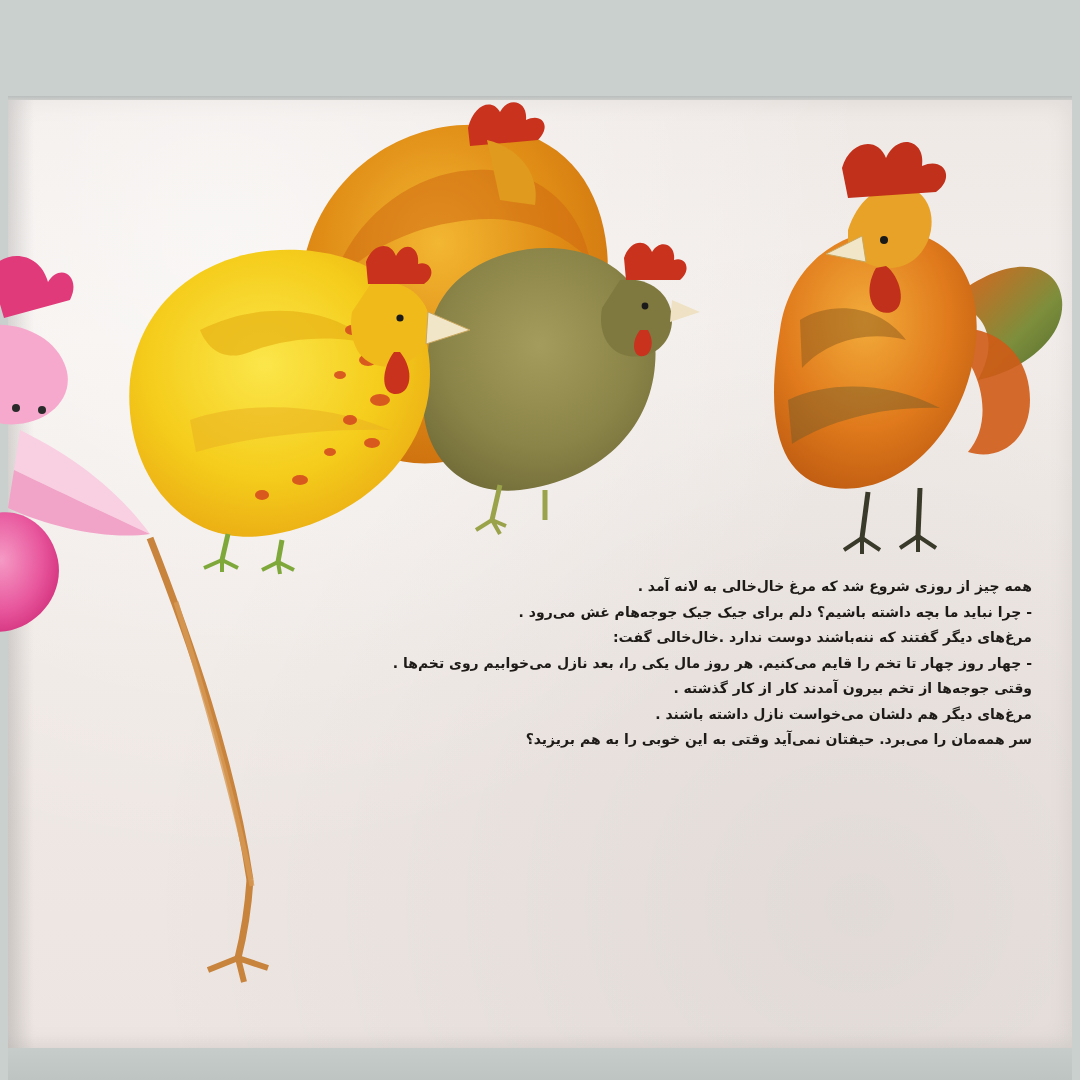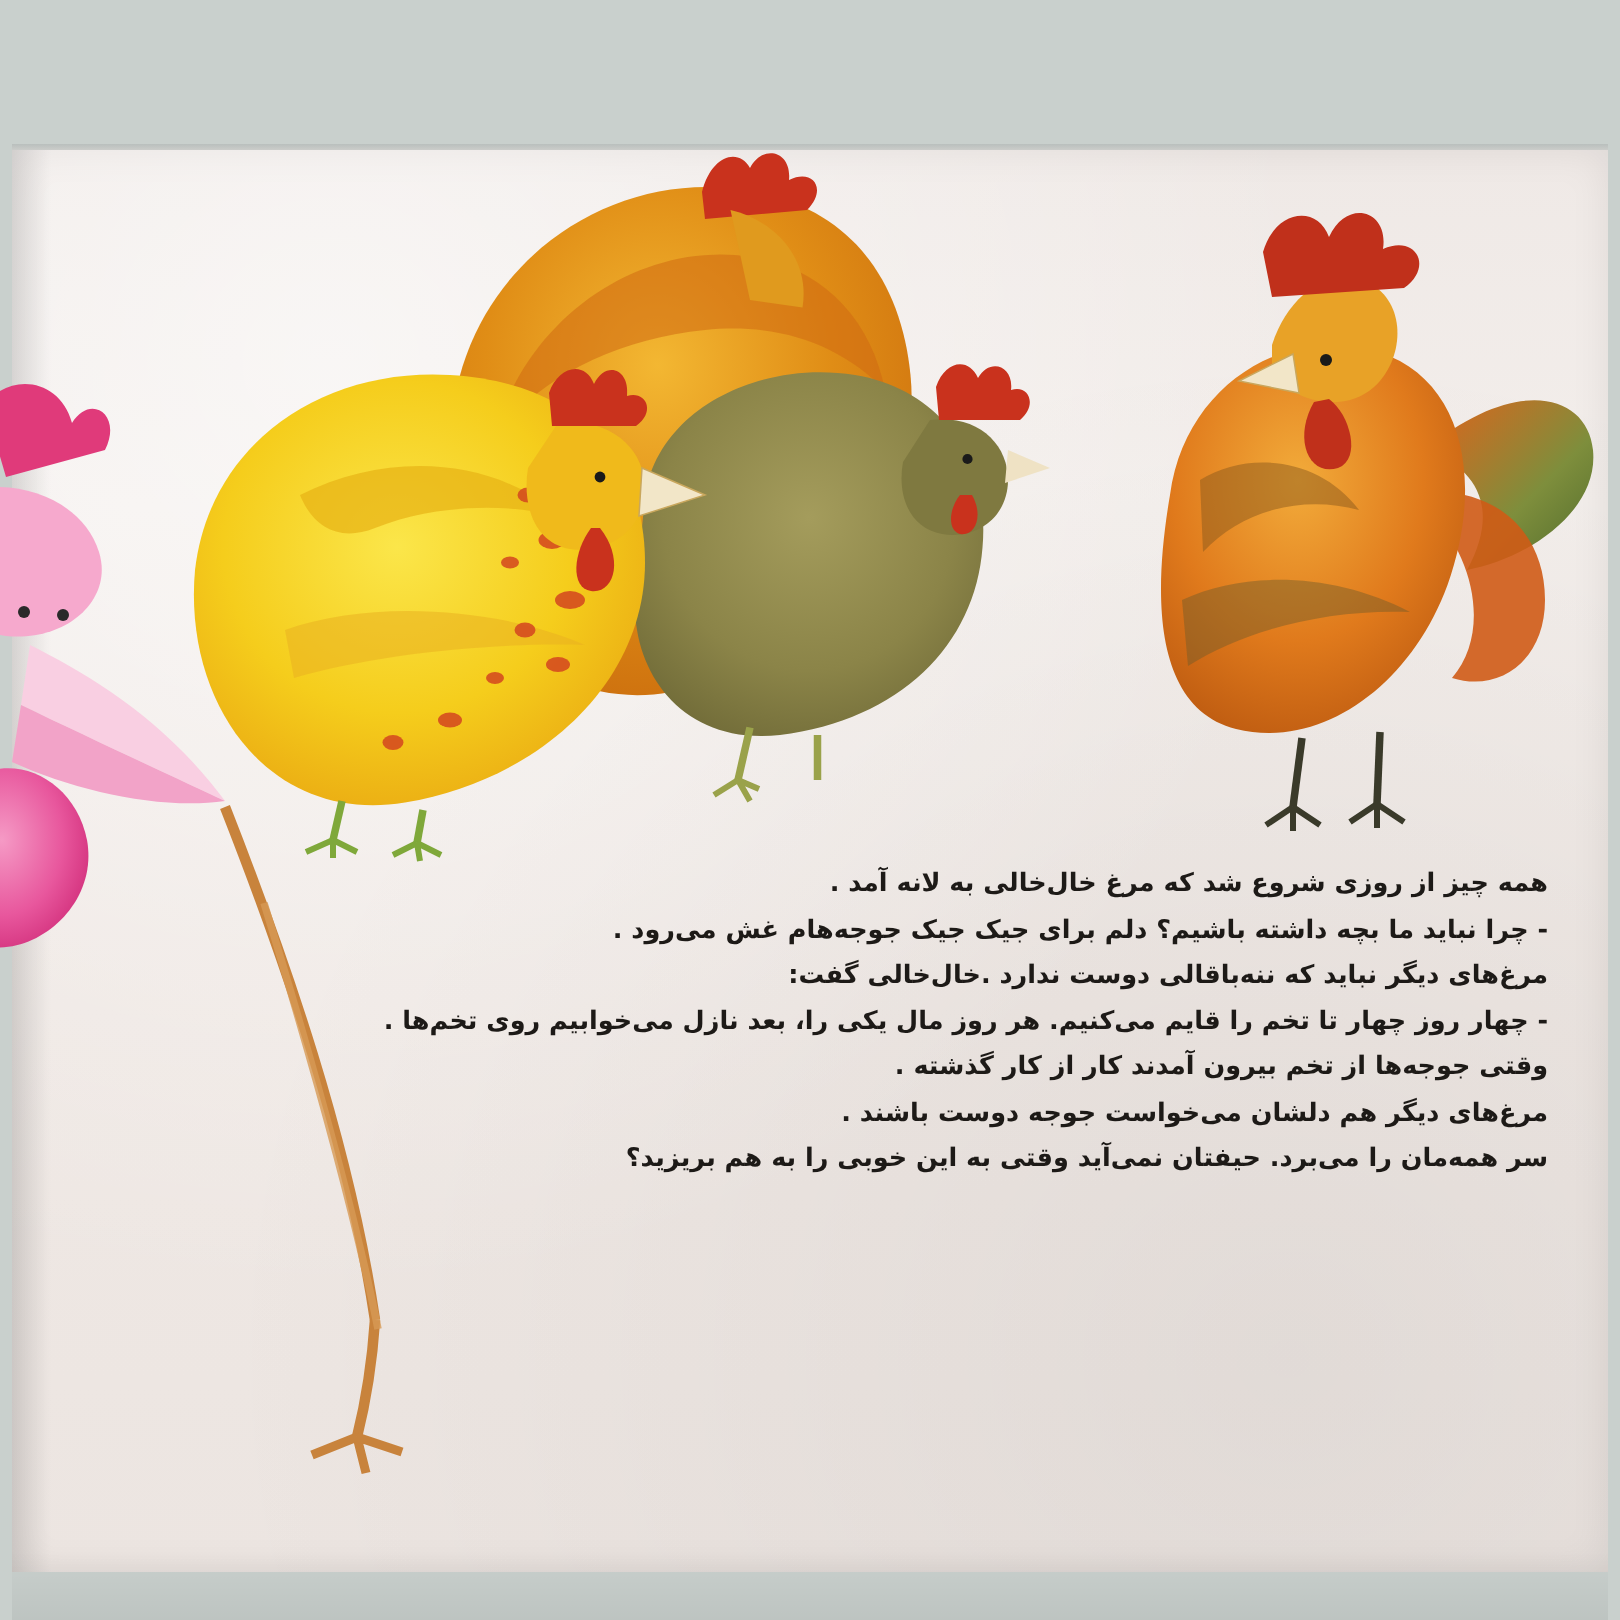--- a/index.html
+++ b/index.html
@@ -52,21 +52,21 @@
   
   .story {
     position: absolute;
     right: 48px;
     top: 575px;
     width: 700px;
     text-align: right;
     direction: rtl;
     color: #1d1a17;
     font-family: "DejaVu Sans", sans-serif;
-    font-size: 17px;
+    font-size: 14px;
     line-height: 1.68;
     font-weight: 600;
     letter-spacing: 0.1px;
   }
   .story p {
     margin: 0 0 2px 0;
     white-space: nowrap;
   }
   .gutter-left {
     position:absolute;
@@ -228,21 +228,21 @@
       <path d="M150 538 C190 640 232 760 250 880" stroke="#c8833c" stroke-width="7" fill="none"></path>
       <path d="M250 880 C248 910 244 934 238 958" stroke="#c8833c" stroke-width="7" fill="none"></path>
       <path d="M238 958 L208 970 M238 958 L244 982 M238 958 L268 968" stroke="#c8833c" stroke-width="6" fill="none"></path>
       <path d="M176 602 C206 700 236 806 252 886" stroke="#d79a55" stroke-width="5" fill="none" opacity="0.8"></path>
     </g>
   </svg>
 
   <div class="story">
     <p>همه چیز از روزی شروع شد که مرغ خال‌خالی به لانه آمد .</p>
     <p>- چرا نباید ما بچه داشته باشیم؟ دلم برای جیک جیک جوجه‌هام غش می‌رود .</p>
-    <p>مرغ‌های دیگر نباید که ننه‌باقالی دوست ندارد .خال‌خالی گفت:</p>
+    <p>مرغ‌های دیگر گفتند که ننه‌باشند دوست ندارد .خال‌خالی گفت:</p>
     <p>- چهار روز چهار تا تخم را قایم می‌کنیم. هر روز مال یکی را، بعد نازل می‌خوابیم روی تخم‌ها .</p>
     <p>وقتی جوجه‌ها از تخم بیرون آمدند کار از کار گذشته .</p>
-    <p>مرغ‌های دیگر هم دلشان می‌خواست جوجه دوست باشند .</p>
+    <p>مرغ‌های دیگر هم دلشان می‌خواست نازل داشته باشند .</p>
     <p>سر همه‌مان را می‌برد. حیفتان نمی‌آید وقتی به این خوبی را به هم بریزید؟</p>
   </div>
 
   <div class="bottom-shadow"></div>
 </div>
 
 </body></html>

